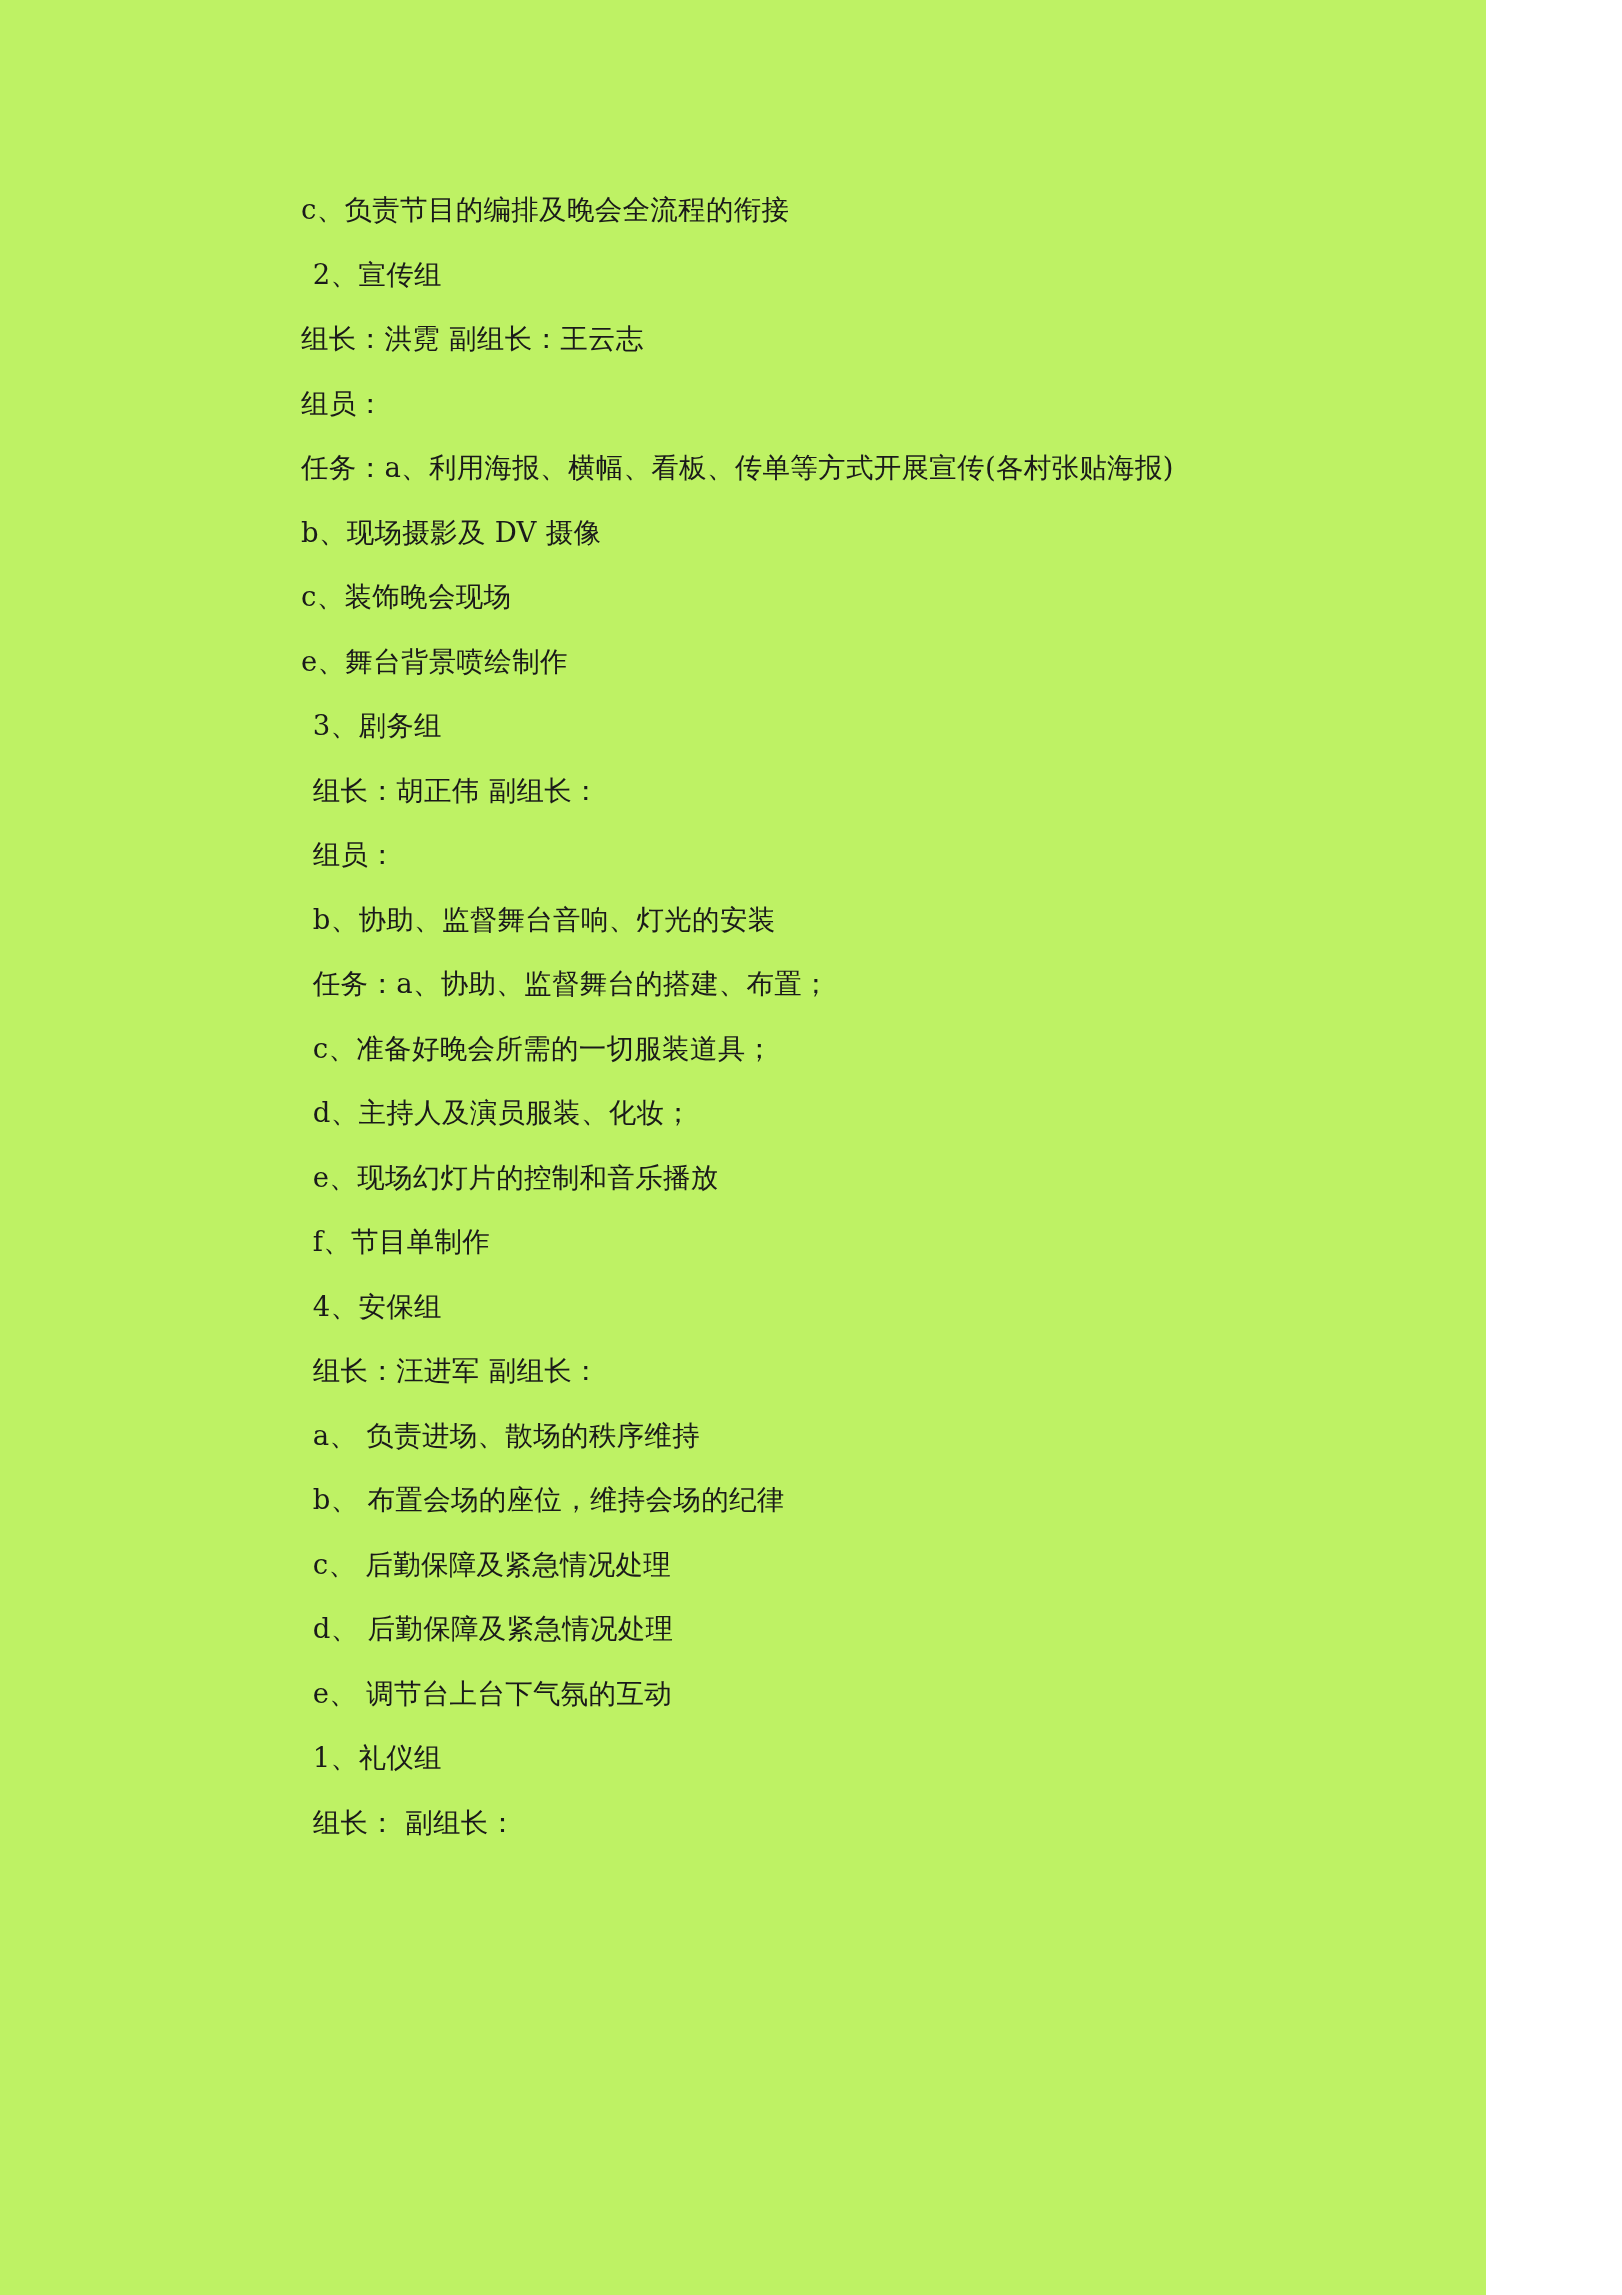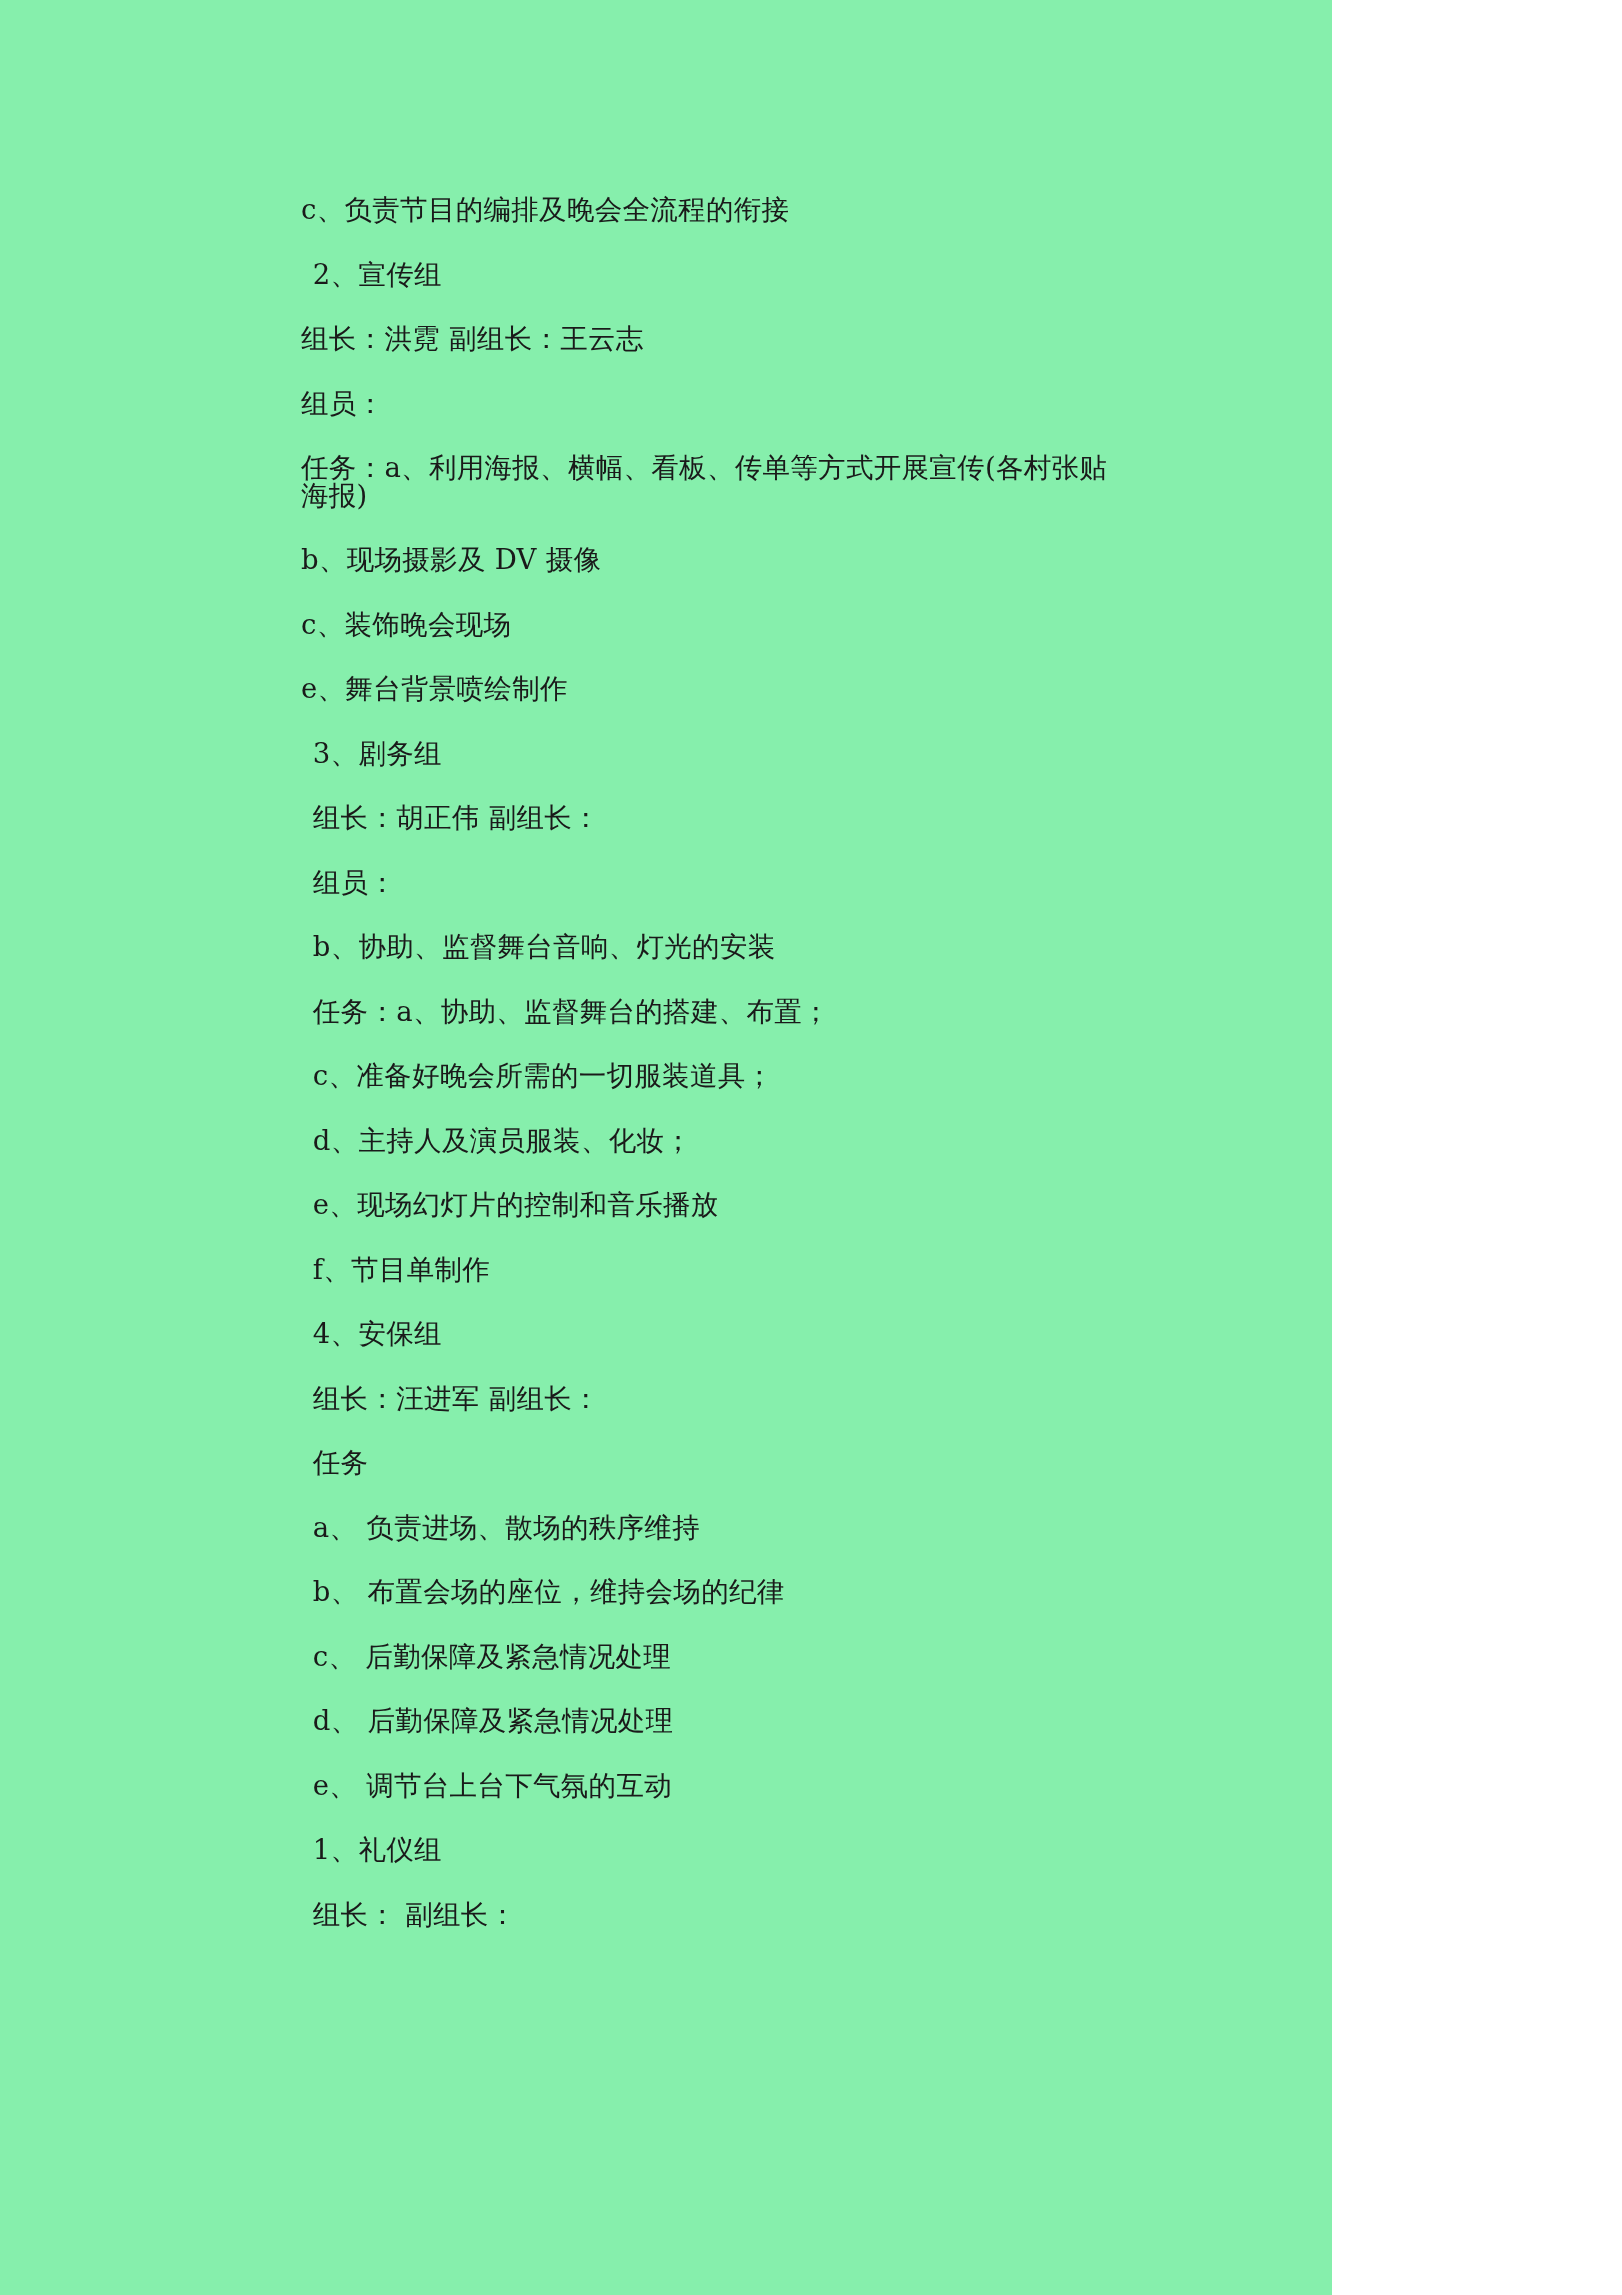--- a/index.html
+++ b/index.html
@@ -1,23 +1,23 @@
 <!DOCTYPE html>
 <html style="font-size:10.5px"><head>
 <meta charset="utf-8">
 <style>
   html, body {
     margin: 0;
     padding: 0;
     background: #ffffff;
   }
   .page {
-    width: 1332px;
+    width: 1486px;
     height: 2295px;
-    background: #86efac;
+    background: #bef264;
     position: relative;
     box-sizing: border-box;
     padding: 196px 216px 0 301px;
     font-family: "DejaVu Serif", "Liberation Serif", serif;
     color: #1a1a1a;
   }
   .doc-body {
     display: block;
   }
   .para {
@@ -49,21 +49,20 @@
     <p class="para indent">组长：胡正伟 副组长：</p>
     <p class="para indent">组员：</p>
     <p class="para indent">b、协助、监督舞台音响、灯光的安装</p>
     <p class="para indent">任务：a、协助、监督舞台的搭建、布置；</p>
     <p class="para indent">c、准备好晚会所需的一切服装道具；</p>
     <p class="para indent">d、主持人及演员服装、化妆；</p>
     <p class="para indent">e、现场幻灯片的控制和音乐播放</p>
     <p class="para indent">f、节目单制作</p>
     <p class="para indent">4、安保组</p>
     <p class="para indent">组长：汪进军 副组长：</p>
-    <p class="para indent">任务</p>
     <p class="para indent">a、 负责进场、散场的秩序维持</p>
     <p class="para indent">b、 布置会场的座位，维持会场的纪律</p>
     <p class="para indent">c、 后勤保障及紧急情况处理</p>
     <p class="para indent">d、 后勤保障及紧急情况处理</p>
     <p class="para indent">e、 调节台上台下气氛的互动</p>
     <p class="para indent">1、礼仪组</p>
     <p class="para indent">组长： 副组长：</p>
   </div>
 </div>
 

